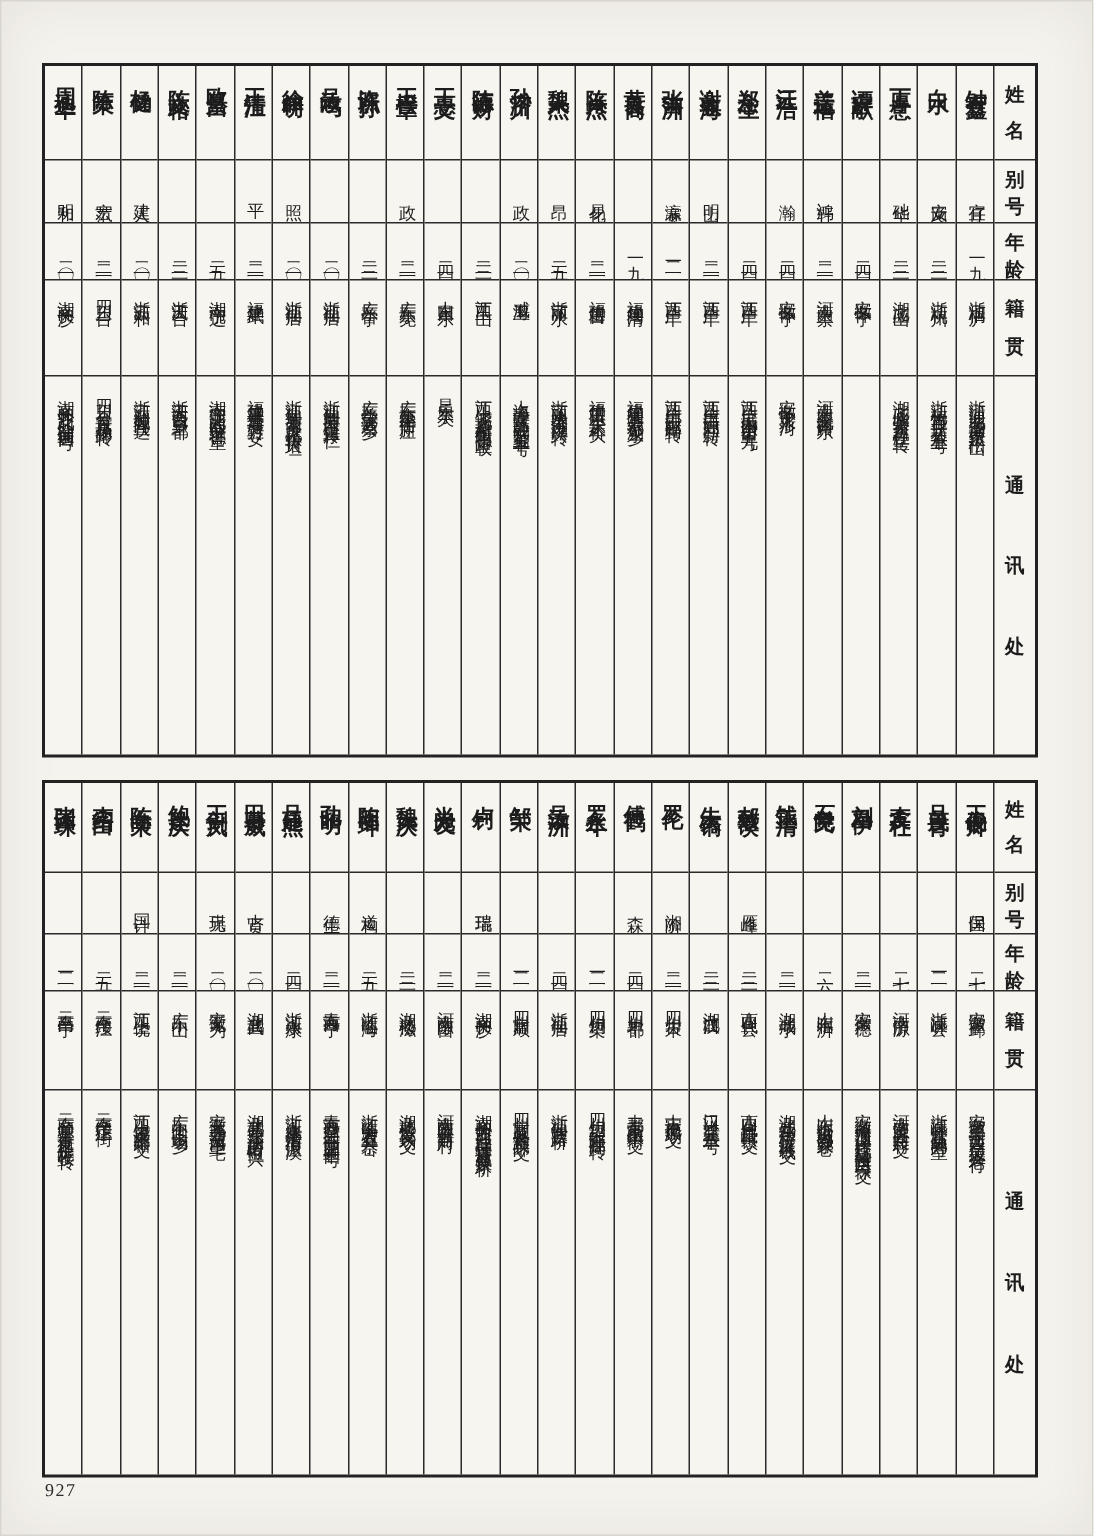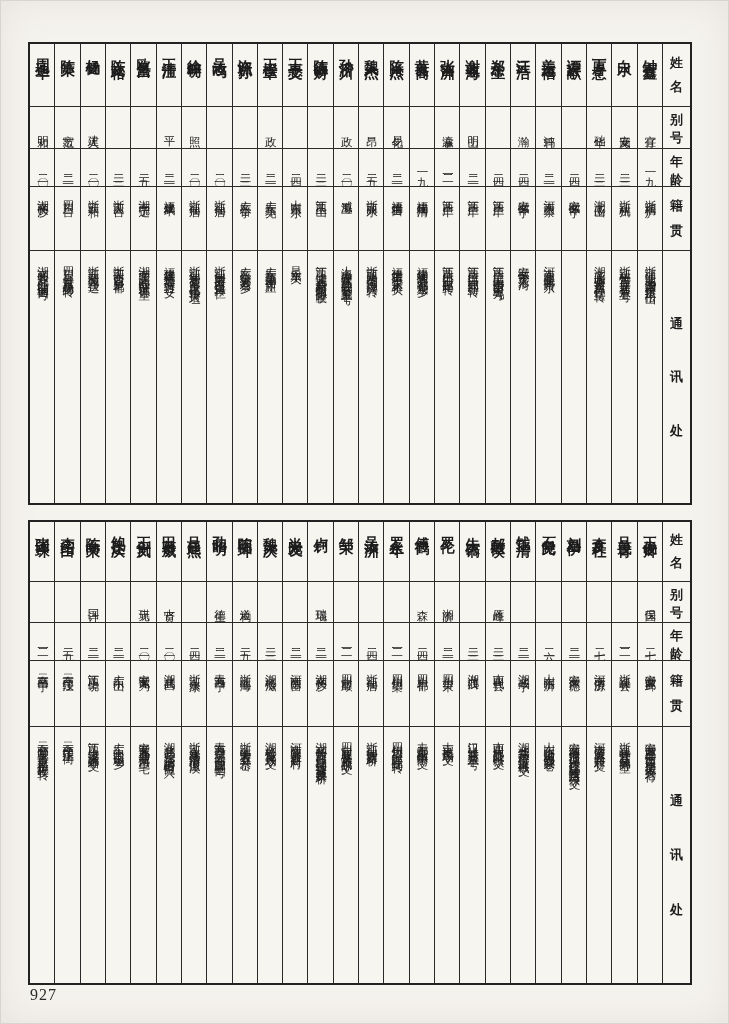--- a/index.html
+++ b/index.html
@@ -29,21 +29,21 @@
   }
   .r1 .vtext{font-weight:700;font-size:14.5px;letter-spacing:3px;padding-top:3px;}
   .r2 .vtext,.r3 .vtext{align-self:center;}
   .r4 .vtext{padding-top:4px;}
   .r5 .vtext{padding-top:6px;letter-spacing:2.2px;}
   .hcell{box-sizing:border-box;border-bottom:1.4px solid #2a2a2a;display:flex;flex-direction:column;
     align-items:center;justify-content:space-evenly;font-weight:700;font-size:13px;overflow:hidden;padding:4px 0;}
   .hcell.r5{border-bottom:none;padding:28px 0;}
   .page-number{
     position:absolute;left:30px;top:986px;font-family:"Liberation Serif","DejaVu Serif",serif;
-    font-size:16px;color:#2b2b2b;letter-spacing:1px;
+    font-size:12px;color:#2b2b2b;letter-spacing:1px;
   }
 </style>
 </head>
 <body>
 
 <div class="page">
 
   <div class="table t0">
     <div class="cols">
         <div class="col">

